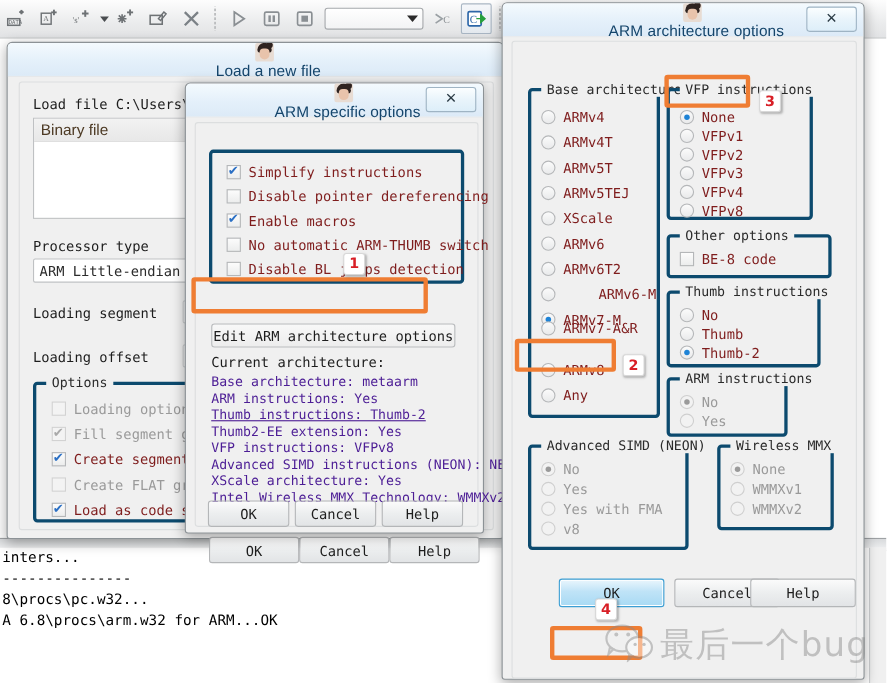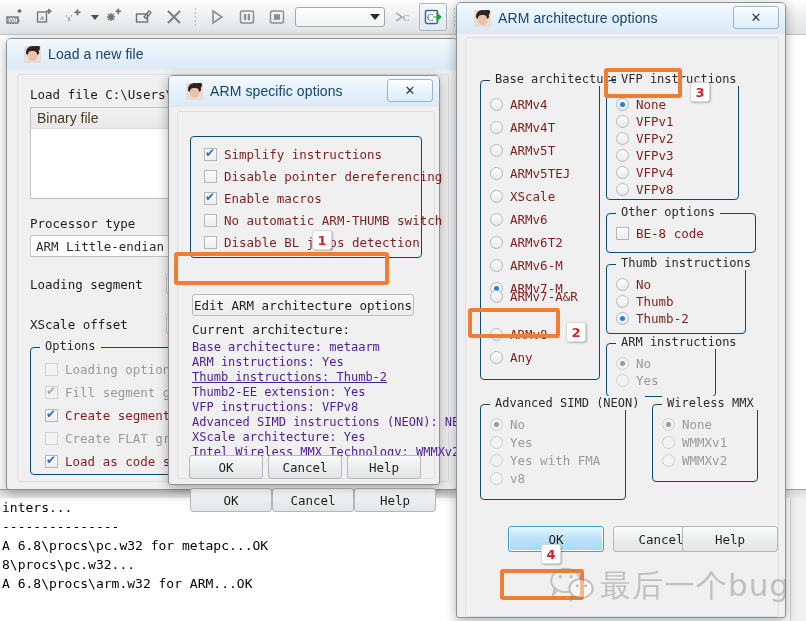--- a/index.html
+++ b/index.html
@@ -71,20 +71,21 @@
     box-shadow:0 3px 12px rgba(0,0,0,.32);
     box-sizing:border-box;
   }
   .dlg-title {
     height:30px; display:flex; align-items:center;
     padding-left:17px;
     background:linear-gradient(#f4fafe,#e4f0fa 55%,#dceaf7);
     border-radius:4px 4px 0 0;
     border-bottom:1px solid #e6e8ea;
     position:relative;
+    flex-direction:column;
   }
   .dlg-title .ttl {
     font-family:"Liberation Sans",sans-serif;
     font-size:14px; color:#15456b; margin-left:7px; letter-spacing:.1px;
   }
   .app-icon{
     width:17px;height:17px;border-radius:2px;overflow:hidden;position:relative;
     background:#e8dcd3; flex:0 0 auto;
   }
   .app-icon .hair{position:absolute;left:2px;top:0px;width:13px;height:9px;background:#2e2320;border-radius:7px 7px 3px 3px;}
@@ -101,21 +102,21 @@
     font-family:"DejaVu Sans",sans-serif;
   }
   .dlg-body { position:relative; }
   .inner-panel{
     position:absolute; background:#f0f0f0;
     border:1px solid #dcdedf; border-radius:3px;
   }
 
   
   .grp {
-    position:absolute; border:1px solid #0c4a6e; border-radius:4px;
+    position:absolute; border:3px solid #0c4a6e; border-radius:4px;
     box-sizing:border-box; background:transparent;
   }
   .grp > .lgd {
     position:absolute; top:-9px; left:9px; padding:0 5px;
     background:#f0f0f0;
     font-family:"DejaVu Sans Mono","Liberation Mono",monospace;
     font-size:12px; color:#2b2b2b; white-space:pre;
   }
 
   
@@ -333,21 +334,20 @@
           </svg>
       </div>
     </div>
   </div>
 
   <div class="log-topedge"></div>
   <div class="out-log">
     <div>inters...</div>
     <div>---------------</div>
     <div></div>
-    <div>A 6.8\procs\pc.w32 for metapc...OK</div>
     <div></div>
     <div>8\procs\pc.w32...</div>
     <div>A 6.8\procs\arm.w32 for ARM...OK</div>
   </div>
   <div class="log-scrollv"></div>
 
   <div class="dlg" style="left:6px; top:38px; width:452px; height:452px;">
     <div class="dlg-title">
       <span class="app-icon">
         <span class="hair"></span>
@@ -364,21 +364,21 @@
         <div class="listbox" style="left:12px; top:32px; width:404px; height:92px;">
           <div class="sel">Binary file</div>
         </div>
 
         <div class="lbl" style="left:12px; top:141px;">Processor type</div>
         <div class="field" style="left:12px; top:160px; width:404px; height:22px;">ARM Little-endian [ARM]</div>
 
         <div class="lbl" style="left:12px; top:202px;">Loading segment</div>
         <div class="field grey" style="left:148px; top:198px; width:118px; height:21px;">0x00000</div>
 
-        <div class="lbl" style="left:12px; top:242px;">XScale offset</div>
+        <div class="lbl" style="left:12px; top:242px;">Loading offset</div>
         <div class="field grey" style="left:148px; top:238px; width:118px; height:21px;">0x00000</div>
 
         <div class="grp" style="left:12px; top:272px; width:404px; height:128px;">
           <span class="lgd">Options</span>
           <div class="opt dis" style="left:14px; top:14px;">
             <span class="chk dis"></span>
             <span>Loading options</span>
           </div>
           <div class="opt dis" style="left:14px; top:37px;">
             <span class="chk dis on"></span>
@@ -500,21 +500,21 @@
             <span>XScale</span>
           </div>
           <div class="opt" style="left:9px; top:131px;">
             <span class="radio"></span>
             <span>ARMv6</span>
           </div>
           <div class="opt" style="left:9px; top:154px;">
             <span class="radio"></span>
             <span>ARMv6T2</span>
           </div>
-          <div class="opt" style="left:9px; top:177px;">
+          <div class="opt" style="left:9px; top:177px;gap:32px;">
             <span class="radio"></span>
             <span>ARMv6-M</span>
           </div>
           <div class="opt" style="left:9px; top:200px;">
             <span class="radio on"></span>
             <span>ARMv7-M</span>
           </div>
           <div class="opt" style="left:9px; top:208px;text-align:center;">
             <span class="radio"></span>
             <span>ARMv7-A&amp;R</span>

